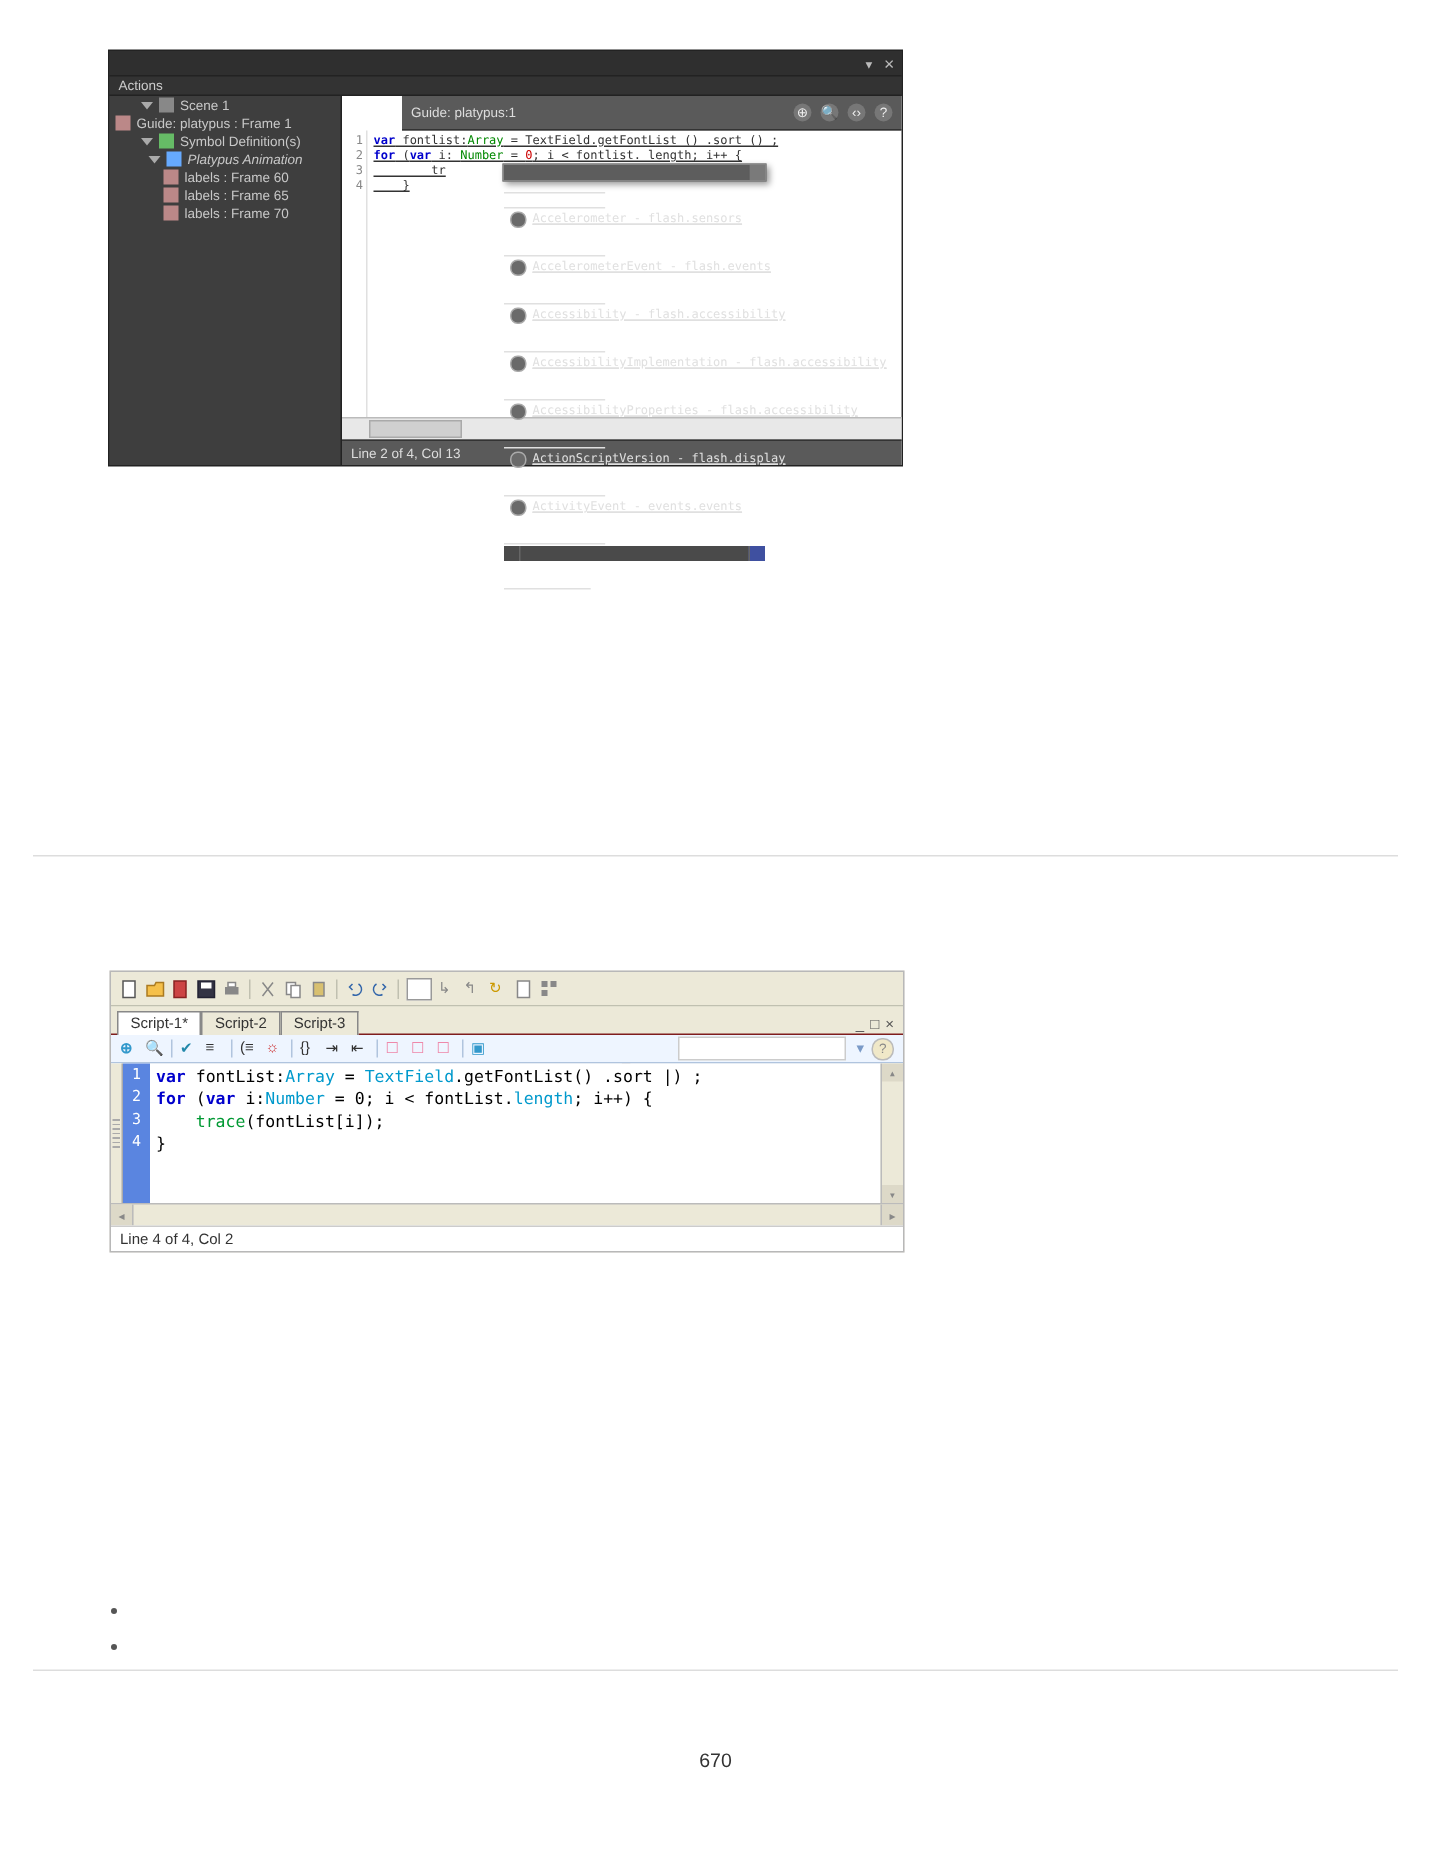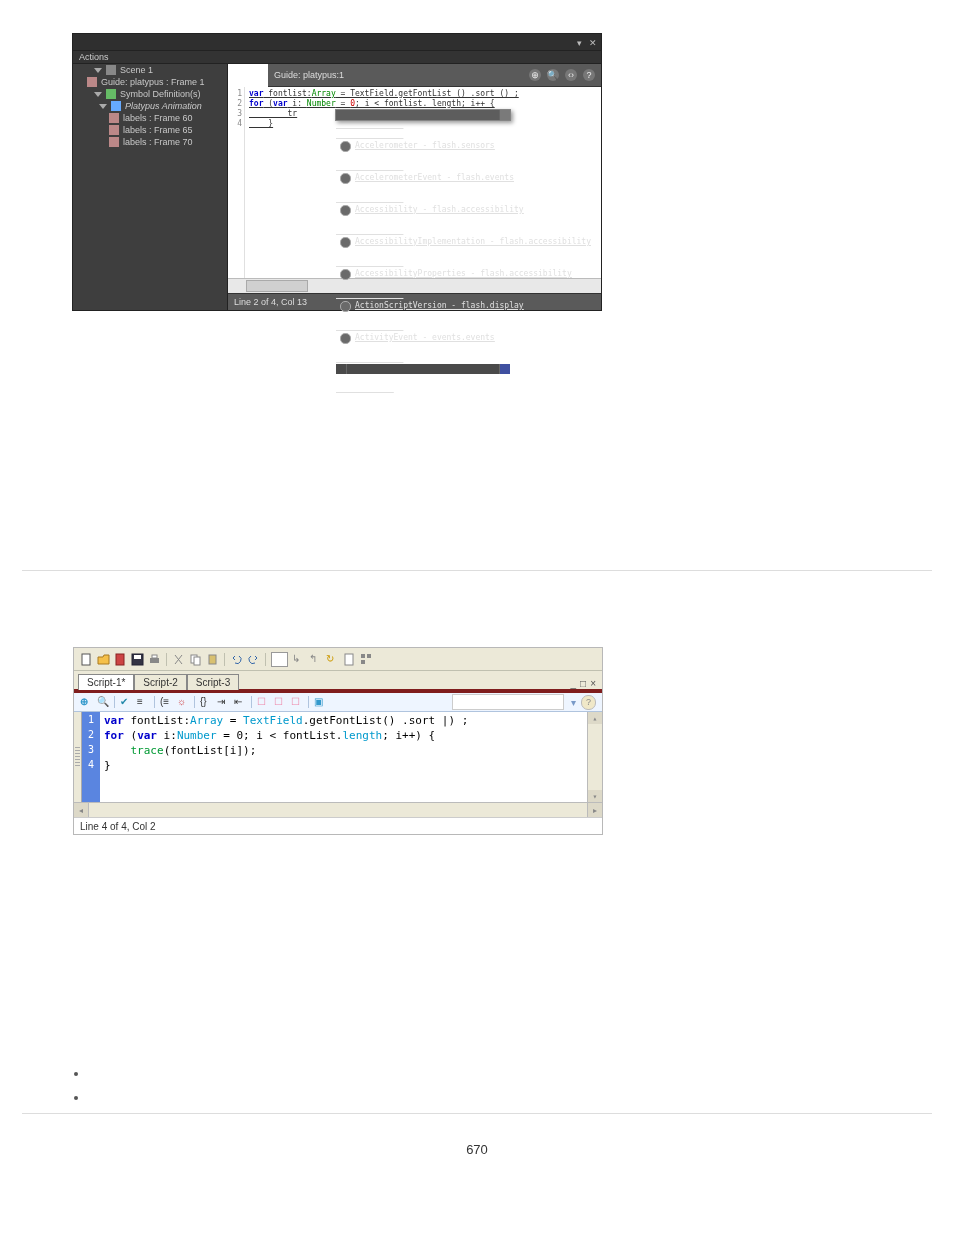--- a/index.html
+++ b/index.html
@@ -37,21 +37,21 @@
   .dp-body { flex:1; display:flex; }
   .tree {
     width: 154px;
     background:#3e3e3e;
     color:#c8c8c8;
     overflow:hidden;
     border-right:1px solid #222;
   }
   .tree-row { display:flex; align-items:center; gap:4px; padding:1px 4px; white-space:nowrap; }
   .tree-row.level0 { padding-left:21px; }
-  .tree-row.level1 { padding-left:14px; }
+  .tree-row.level1 { padding-left:4px; }
   .tree-row.level2 { padding-left:26px;font-style:italic; }
   .tree-row.level3 { padding-left:36px; }
   .tri-down { display:inline-block; width:0;height:0;border-left:4px solid transparent;border-right:4px solid transparent;border-top:5px solid #aaa; }
   .ico { width:10px;height:10px; display:inline-block; }
   .ico.scene { background:#888; }
   .ico.page { background:#b88; }
   .ico.puzzle { background:#6b6; }
   .ico.movie { background:#6af; }
   .editor-col { flex:1; display:flex; flex-direction:column; background:#ffffff; }
   .editor-hdr {
@@ -129,21 +129,21 @@
     padding:0 6px;
     border-bottom:1px solid #c0c0b0;
   }
   .tb-ic { width:13px;height:13px; display:inline-block; }
   .sep { width:1px;height:13px;background:#c0c0b0; margin:0 1px;}
   .tabrow {
     height:18px;
     background:#ece9d8;
     display:flex; align-items:flex-end; gap:0;
     padding-left:4px;
-    border-bottom:4px solid #7f1d1d;
+    border-bottom:1px solid #7f1d1d;
     position:relative;
   }
   .tab { padding:2px 8px; border:1px solid #888; border-bottom:none; background:#ece9d8; position:relative; top:1px;}
   .tab.active { background:#fff; }
   .tab-win { margin-left:auto; display:flex; gap:4px; padding-right:6px; color:#555;}
   .toolbar2 {
     height:18px;
     background:#eef5ff;
     display:flex; align-items:center; gap:5px;
     padding:0 6px;
@@ -176,21 +176,21 @@
     height:14px;background:#ece9d8;border-top:1px solid #bbb;display:flex;
   }
   .hleft{width:14px;background:#ddd9c8;display:flex;align-items:center;justify-content:center;font-size:8px;color:#888;border-right:1px solid #bbb;}
   .hright{width:14px;margin-left:auto;background:#ddd9c8;display:flex;align-items:center;justify-content:center;font-size:8px;color:#888;border-left:1px solid #bbb;}
   .status2{height:16px;background:#fff;border-top:1px solid #ccc;display:flex;align-items:center;padding-left:6px;font-size:10px;color:#333;}
 
   .bullets { margin-left:73px; margin-top:230px; font-size:14px; color:#555;}
   .bullets ul{margin:0;padding-left:16px;}
   .bullets li{margin-bottom:18px; height:6px;}
 
-  .pagenum { text-align:center; font-size:13px; color:#333; margin-top:28px; margin-bottom:10px;}
+  .pagenum { text-align:center; font-size:13px; color:#333; margin-top:52px; margin-bottom:10px;}
 </style>
 </head>
 <body>
 
 <div class="figure-wrap">
   <div class="dark-panel">
     <div class="dp-title">
       <span class="dp-title-left"></span>
       <span class="dp-title-right">
         <span class="win-btn">▾</span>

